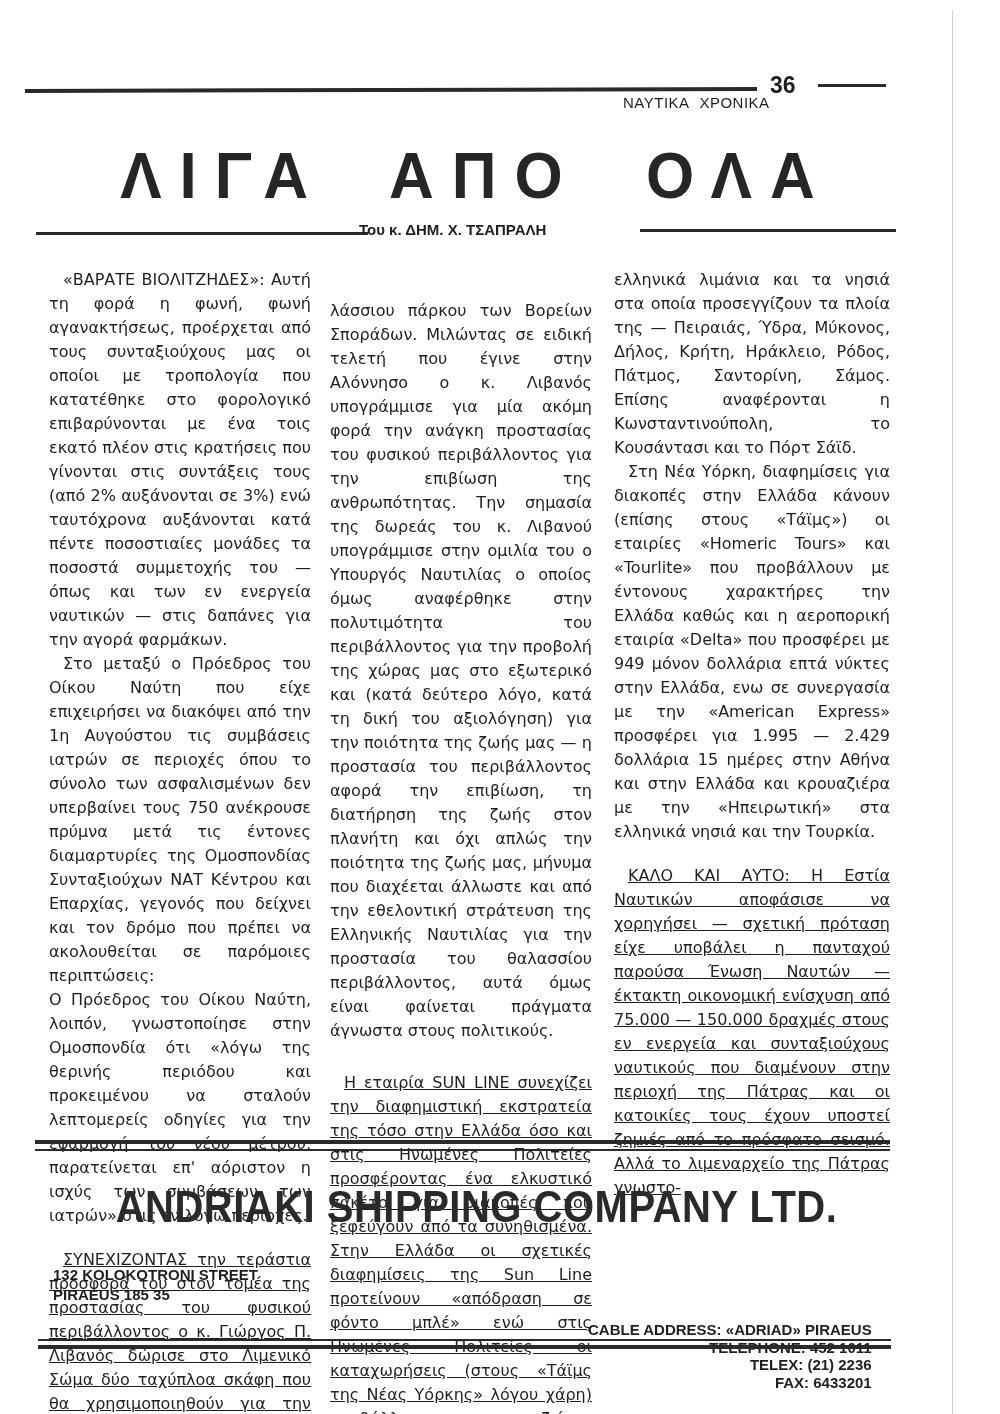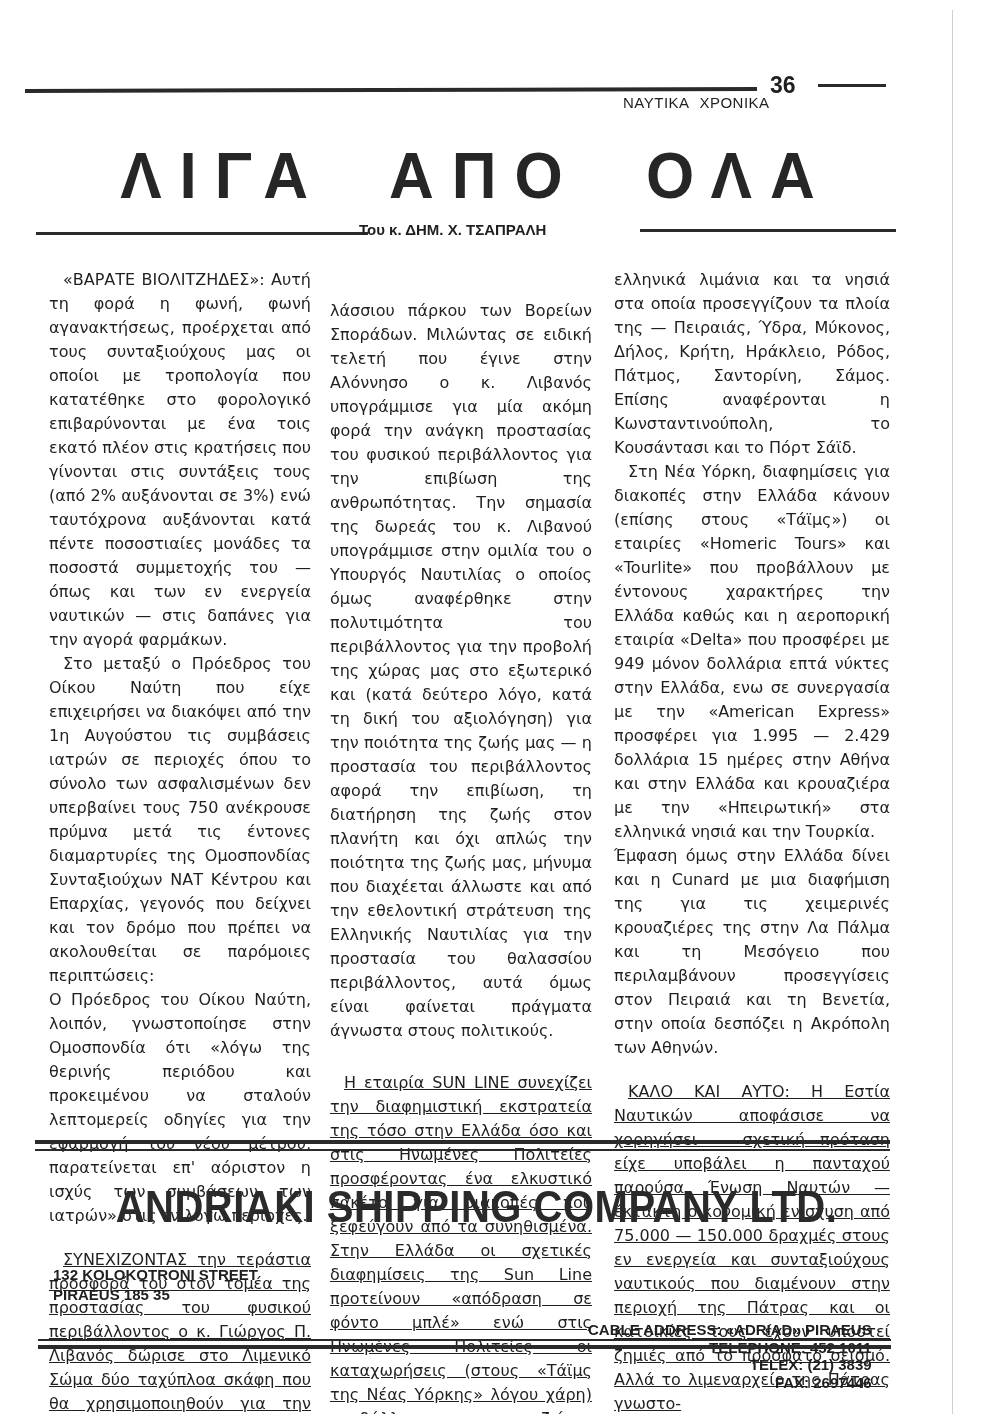--- a/index.html
+++ b/index.html
@@ -51,35 +51,34 @@
 </div>
 
 <div class="col col2">
   <p>λάσσιου πάρκου των Βορείων Σποράδων. Μιλώντας σε ειδική τελετή που έγινε στην Αλόννησο ο κ. Λιβανός υπογράμμισε για μία ακόμη φορά την ανάγκη προστασίας του φυσικού περιβάλλοντος για την επιβίωση της ανθρωπότητας. Την σημασία της δωρεάς του κ. Λιβανού υπογράμμισε στην ομιλία του ο Υπουργός Ναυτιλίας ο οποίος όμως αναφέρθηκε στην πολυτιμότητα του περιβάλλοντος για την προβολή της χώρας μας στο εξωτερικό και (κατά δεύτερο λόγο, κατά τη δική του αξιολόγηση) για την ποιότητα της ζωής μας — η προστασία του περιβάλλοντος αφορά την επιβίωση, τη διατήρηση της ζωής στον πλανήτη και όχι απλώς την ποιότητα της ζωής μας, μήνυμα που διαχέεται άλλωστε και από την εθελοντική στράτευση της Ελληνικής Ναυτιλίας για την προστασία του θαλασσίου περιβάλλοντος, αυτά όμως είναι φαίνεται πράγματα άγνωστα στους πολιτικούς.</p>
   <p class="ind gap" style="margin-top:28px;">Η εταιρία SUN LINE συνεχίζει την διαφημιστική εκστρατεία της τόσο στην Ελλάδα όσο και στις Ηνωμένες Πολιτείες προσφέροντας ένα ελκυστικό πακέτο για διακοπές που ξεφεύγουν από τα συνηθισμένα. Στην Ελλάδα οι σχετικές διαφημίσεις της Sun Line προτείνουν «απόδραση σε φόντο μπλέ» ενώ στις Ηνωμένες Πολιτείες οι καταχωρήσεις (στους «Τάϊμς της Νέας Υόρκης» λόγου χάρη) προβάλλουν τις κρουαζιέρες κάτω από τον ελληνικό ήλιο στο πλαίσιο δε της σχετικής διαφημίσεως αναφέρονται όλα τα</p>
 </div>
 
 <div class="col col3">
   <p>ελληνικά λιμάνια και τα νησιά στα οποία προσεγγίζουν τα πλοία της — Πειραιάς, Ύδρα, Μύκονος, Δήλος, Κρήτη, Ηράκλειο, Ρόδος, Πάτμος, Σαντορίνη, Σάμος. Επίσης αναφέρονται η Κωνσταντινούπολη, το Κουσάντασι και το Πόρτ Σάϊδ.</p>
   <p class="ind">Στη Νέα Υόρκη, διαφημίσεις για διακοπές στην Ελλάδα κάνουν (επίσης στους «Τάϊμς») οι εταιρίες «Homeric Tours» και «Tourlite» που προβάλλουν με έντονους χαρακτήρες την Ελλάδα καθώς και η αεροπορική εταιρία «Delta» που προσφέρει με 949 μόνον δολλάρια επτά νύκτες στην Ελλάδα, ενω σε συνεργασία με την «American Express» προσφέρει για 1.995 — 2.429 δολλάρια 15 ημέρες στην Αθήνα και στην Ελλάδα και κρουαζιέρα με την «Ηπειρωτική» στα ελληνικά νησιά και την Τουρκία.</p>
-  <p>Έμφαση όμως στην Ελλάδα δίνει και η Cunard με μια διαφήμιση της για τις χειμερινές κρουαζιέρες της στην Λα Πάλμα και τη Μεσόγειο που περιλαμβάνουν προσεγγίσεις στον Πειραιά και τη Βενετία, στην οποία δεσπόζει η Ακρόπολη των Αθηνών.</p>
   <p class="ind gap">ΚΑΛΟ ΚΑΙ ΑΥΤΟ: Η Εστία Ναυτικών αποφάσισε να χορηγήσει — σχετική πρόταση είχε υποβάλει η πανταχού παρούσα Ένωση Ναυτών — έκτακτη οικονομική ενίσχυση από 75.000 — 150.000 δραχμές στους εν ενεργεία και συνταξιούχους ναυτικούς που διαμένουν στην περιοχή της Πάτρας και οι κατοικίες τους έχουν υποστεί ζημιές από το πρόσφατο σεισμό. Αλλά το λιμεναρχείο της Πάτρας γνωστο-</p>
 </div>
 
 <div class="rule" style="left:35px;top:1140px;width:855px;height:4px;"></div>
 <div class="rule" style="left:35px;top:1149px;width:855px;height:2px;"></div>
 
 <div class="company">ANDRIAKI SHIPPING COMPANY LTD.</div>
 
 <div class="addr">
   <div>132 KOLOKOTRONI STREET</div>
   <div>PIRAEUS 185 35</div>
 </div>
 
 <div class="contact">
   <div>CABLE ADDRESS: «ADRIAD» PIRAEUS</div>
   <div>TELEPHONE: 452 1011</div>
-  <div>TELEX: (21) 3839</div>
-  <div>FAX: 2697446</div>
+  <div>TELEX: (21) 2236</div>
+  <div>FAX: 6433201</div>
 </div>
 
 <div class="rule" style="left:38px;top:1339px;width:853px;height:2px;"></div>
 <div class="rule" style="left:38px;top:1345px;width:853px;height:4px;"></div>
 
 </body></html>

